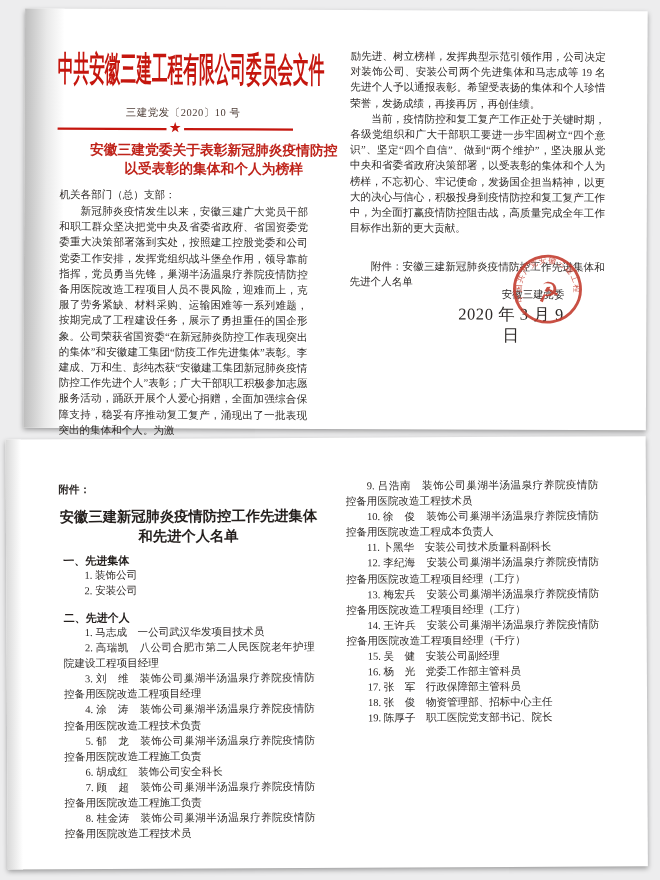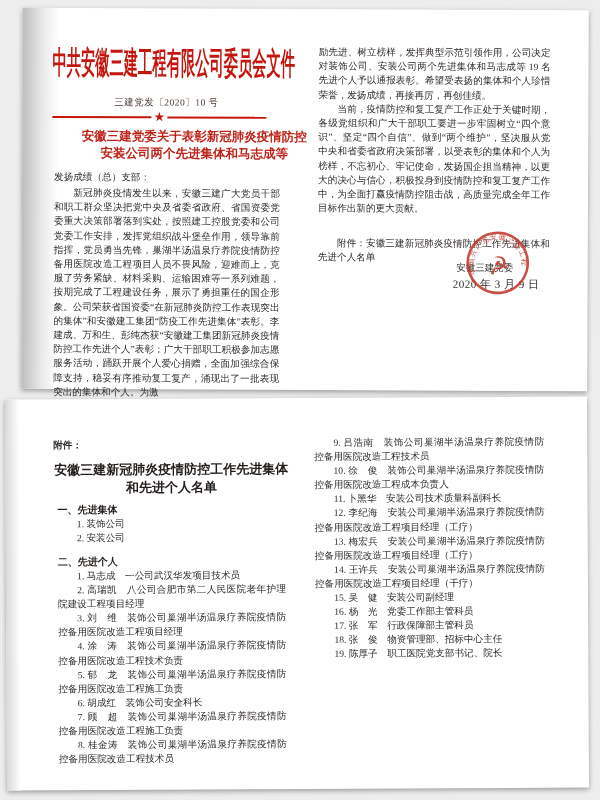--- a/index.html
+++ b/index.html
@@ -30,22 +30,22 @@
   .doc-title{left:30px;top:120px;width:228px;text-align:center;color:#bf241b;
     font-weight:bold;font-size:12.5px;line-height:17px;margin-left:28px;}
   .salutation{left:32px;top:163px;width:226px;font-size:9.6px;color:#2e2a28;}
   .body-text{font-size:9.6px;line-height:14.2px;text-align:justify;color:#2e2a28;}
   .ind{text-indent:2em;}
   .body-left{left:32px;top:178px;width:226px;}
   .body-right{left:296px;top:36px;width:232px;}
   .attach-note{left:296px;top:227px;width:232px;}
   .signature{left:408px;top:252px;width:110px;text-align:center;
     font-size:9.5px;color:#2e2a28;}
-  .sign-date{left:408px;top:267px;width:110px;text-align:right;
-    font-size:11px;color:#2e2a28;letter-spacing:.5px;}
+  .sign-date{left:388px;top:267px;width:110px;text-align:center;
+    font-size:15px;color:#2e2a28;letter-spacing:.5px;}
   .seal{left:443px;top:220px;width:66px;height:66px;opacity:.88;
     transform:rotate(-10deg);}
   .footer{left:318px;top:306px;width:205px;font-size:8.6px;color:#2e2a28;}
   .f-rule{border-top:1px solid #3c3c3c;}
   .f-cc{line-height:12.5px;padding:2px 0 3px 0;text-align:justify;}
   .f-issue{display:flex;justify-content:space-between;align-items:center;
     line-height:13px;padding:2px 0 3px 0;}
   
   .attach-label{left:48px;top:40px;font-size:9.6px;color:#2e2a28;font-weight:bold;}
   .title2{left:40px;top:62px;width:252px;text-align:center;font-weight:bold;
@@ -70,24 +70,24 @@
   <div class="abs doc-number">三建党发〔2020〕10 号</div>
 
   <div class="abs star-rule">
     <span class="seg"></span>
     <span class="star">★</span>
     <span class="seg"></span>
   </div>
 
   <div class="abs doc-title">
     <div>安徽三建党委关于表彰新冠肺炎疫情防控</div>
-    <div>安装公司两个先进集体和马志成等</div>
+    <div>以受表彰的集体和个人为榜样</div>
   </div>
 
-  <div class="abs salutation">发扬成绩（总）支部：</div>
+  <div class="abs salutation">机关各部门（总）支部：</div>
 
   <div class="abs body-text body-left ind">新冠肺炎疫情发生以来，安徽三建广大党员干部和职工群众坚决把党中央及省委省政府、省国资委党委重大决策部署落到实处，按照建工控股党委和公司党委工作安排，发挥党组织战斗堡垒作用，领导靠前指挥，党员勇当先锋，巢湖半汤温泉疗养院疫情防控备用医院改造工程项目人员不畏风险，迎难而上，克服了劳务紧缺、材料采购、运输困难等一系列难题，按期完成了工程建设任务，展示了勇担重任的国企形象。公司荣获省国资委“在新冠肺炎防控工作表现突出的集体”和安徽建工集团“防疫工作先进集体”表彰。李建成、万和生、彭纯杰获“安徽建工集团新冠肺炎疫情防控工作先进个人”表彰；广大干部职工积极参加志愿服务活动，踊跃开展个人爱心捐赠，全面加强综合保障支持，稳妥有序推动复工复产，涌现出了一批表现突出的集体和个人。为激</div>
 
   <div class="abs body-right">
     <div class="body-text">励先进、树立榜样，发挥典型示范引领作用，公司决定对装饰公司、安装公司两个先进集体和马志成等 19 名先进个人予以通报表彰。希望受表扬的集体和个人珍惜荣誉，发扬成绩，再接再厉，再创佳绩。</div>
     <div class="body-text ind">当前，疫情防控和复工复产工作正处于关键时期，各级党组织和广大干部职工要进一步牢固树立“四个意识”、坚定“四个自信”、做到“两个维护”，坚决服从党中央和省委省政府决策部署，以受表彰的集体和个人为榜样，不忘初心、牢记使命，发扬国企担当精神，以更大的决心与信心，积极投身到疫情防控和复工复产工作中，为全面打赢疫情防控阻击战，高质量完成全年工作目标作出新的更大贡献。</div>
   </div>
 
   <div class="abs body-text attach-note ind">附件：安徽三建新冠肺炎疫情防控工作先进集体和先进个人名单</div>
 

